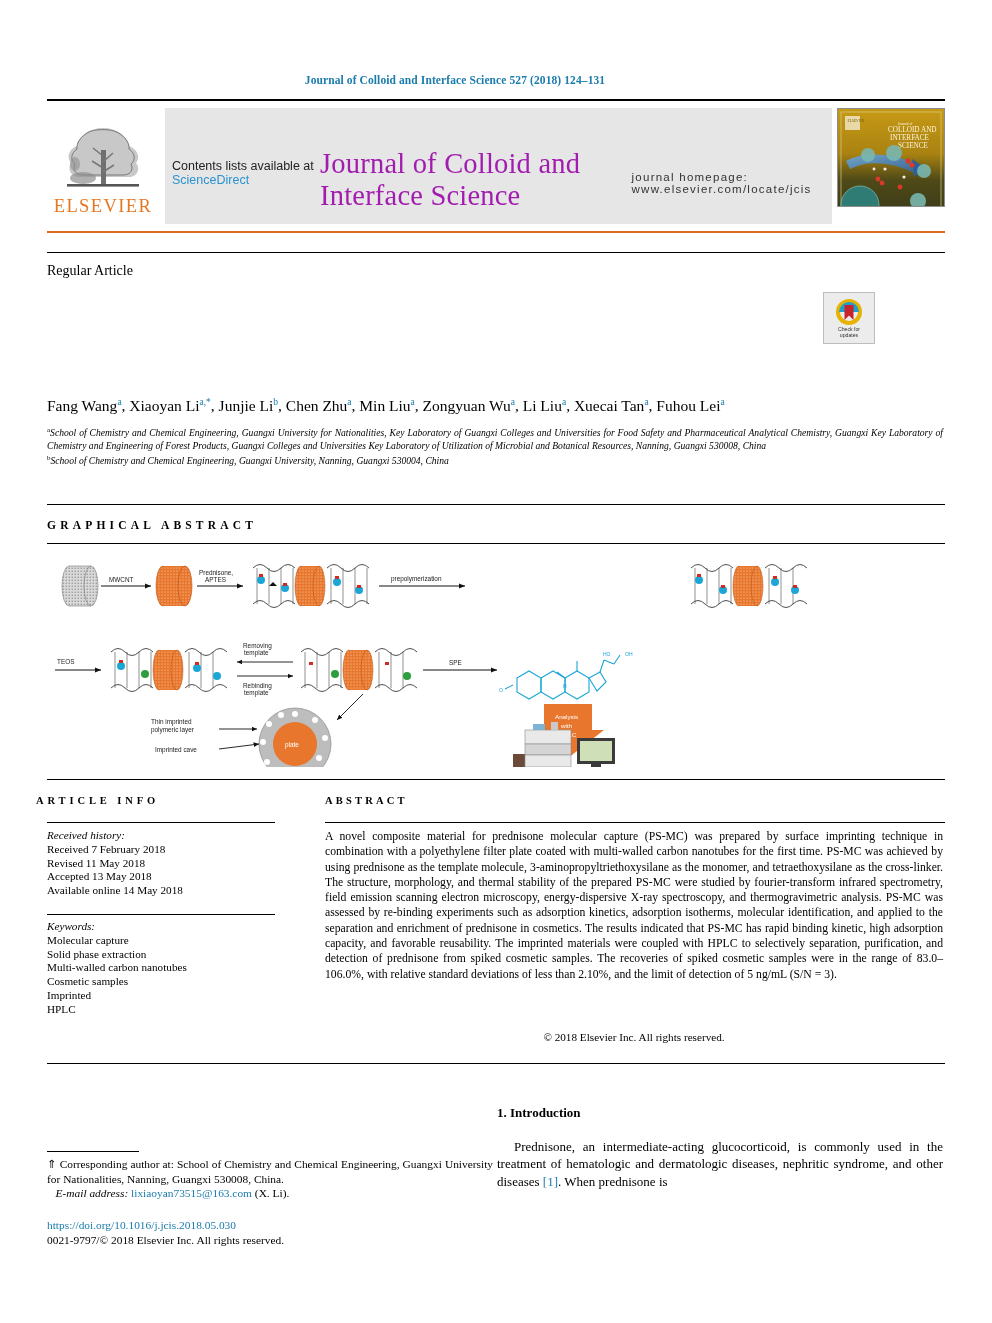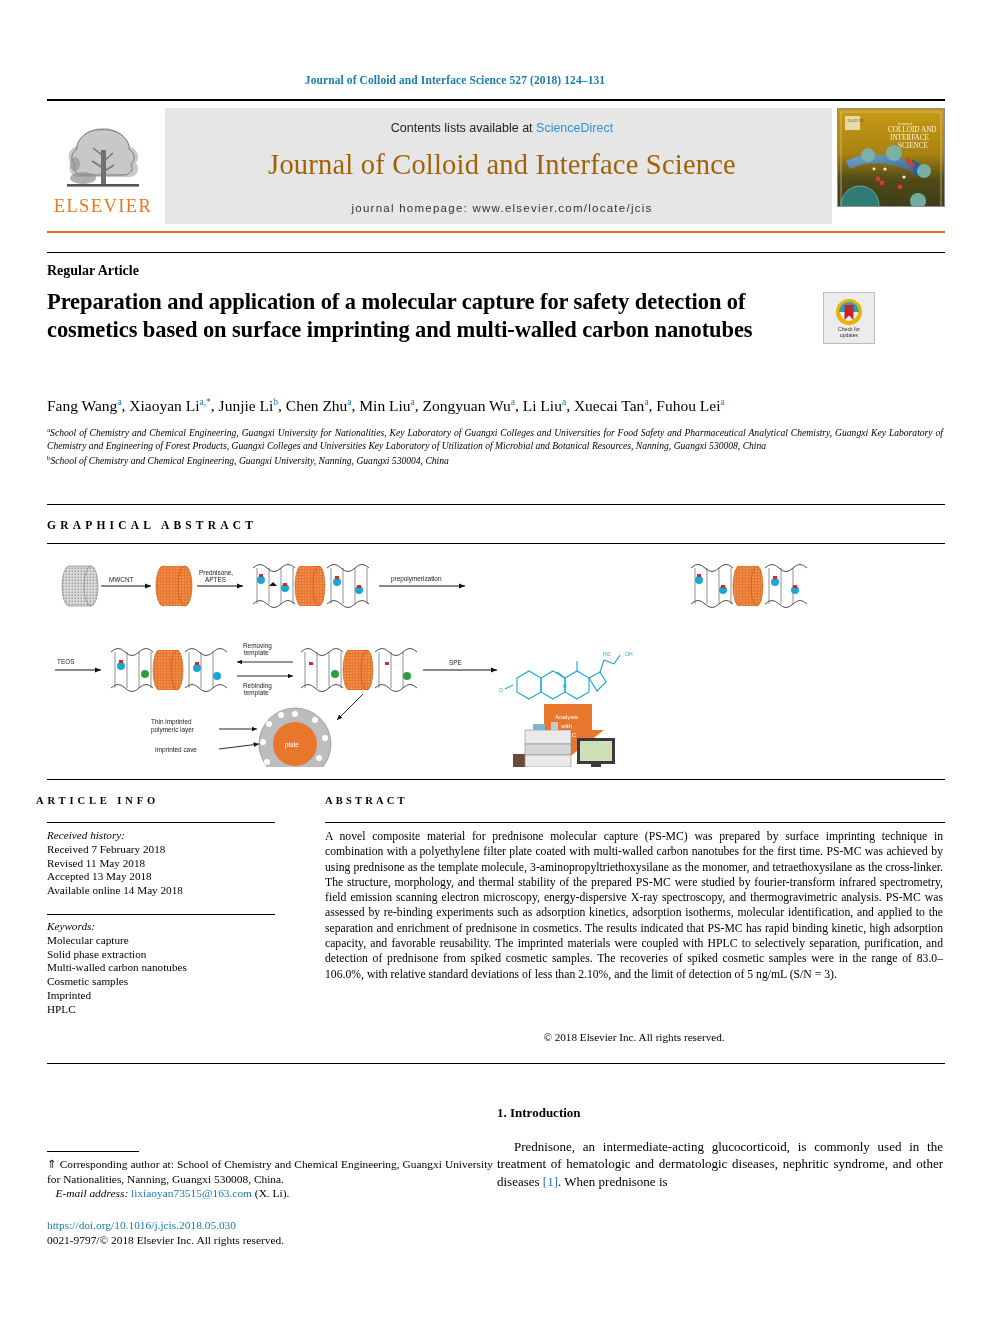--- a/index.html
+++ b/index.html
@@ -69,37 +69,36 @@
     font-size: 18.5px;
     letter-spacing: 1.4px;
     line-height: 1;
     margin-top: 1px;
   }
   .masthead-center {
     flex: 1 1 auto;
     background: #e6e6e6;
     margin: 7px 0 7px 6px;
     display: flex;
-    flex-direction: column;
     align-items: center;
     justify-content: flex-start;
     padding-top: 13px;
     box-sizing: border-box;
     padding-left: 7px;
   }
   .contents-line {
     font-family: "Liberation Sans", sans-serif;
     font-size: 12.5px;
     color: #222;
   }
   .contents-line .sd { color: #2b93d1; }
   .journal-title {
     font-family: "Liberation Serif", serif;
     font-size: 28.5px;
-    color: #a16207;
+    color: #a21caf;
     margin-top: 14px;
     letter-spacing: 0.2px;
   }
   .homepage-line {
     font-family: "Liberation Sans", sans-serif;
     font-size: 11.5px;
     color: #333;
     letter-spacing: 1.25px;
     margin-top: 21px;
   }
@@ -113,21 +112,21 @@
     border: 1px solid #8d8d8d;
     box-sizing: border-box;
   }
 
   
   .regular-article {
     position: absolute;
     top: 263px;
     left: 47px;
     font-family: "Liberation Serif", serif;
-    font-weight: bold;
+    font-weight: normal;
     font-size: 14px;
   }
   .rule-thin-top {
     position: absolute;
     top: 252px;
     left: 47px;
     width: 898px;
     border-top: 1px solid #000;
   }
   .paper-title {
@@ -456,21 +455,20 @@
           <text x="14" y="108.6" font-family="Liberation Sans, sans-serif" font-size="2.6" fill="#e8d89a">Available online at www.sciencedirect.com</text>
           <text x="20" y="112.4" font-family="Liberation Sans, sans-serif" font-size="2.6" fill="#e8d89a">ScienceDirect  •  www.elsevier.com</text>
         </svg>
       </div>
 
     </div>
   </div>
 
   <div class="rule-thin-top"></div>
   <div class="regular-article">Regular Article</div>
-  <div class="paper-title">Preparation and application of a molecular capture for safety detection of cosmetics based on surface imprinting and multi-walled carbon nanotubes</div>
 
   <div class="crossmark">
     <svg width="26" height="26" viewBox="0 0 26 26">
       <circle cx="13" cy="13" r="11" fill="none" stroke="#E8B200" stroke-width="4"></circle>
       <path d="M13 3 A10 10 0 0 1 23 13 L13 13 Z" fill="#1f9fd0"></path>
       <path d="M13 3 A10 10 0 0 0 3 13 L13 13 Z" fill="#1f9fd0"></path>
       <path d="M8.5 6 L17.5 6 L17.5 21 L13 16.5 L8.5 21 Z" fill="#c8232b"></path>
     </svg>
     <div class="crossmark-caption">
       <span>Check for</span><br>

